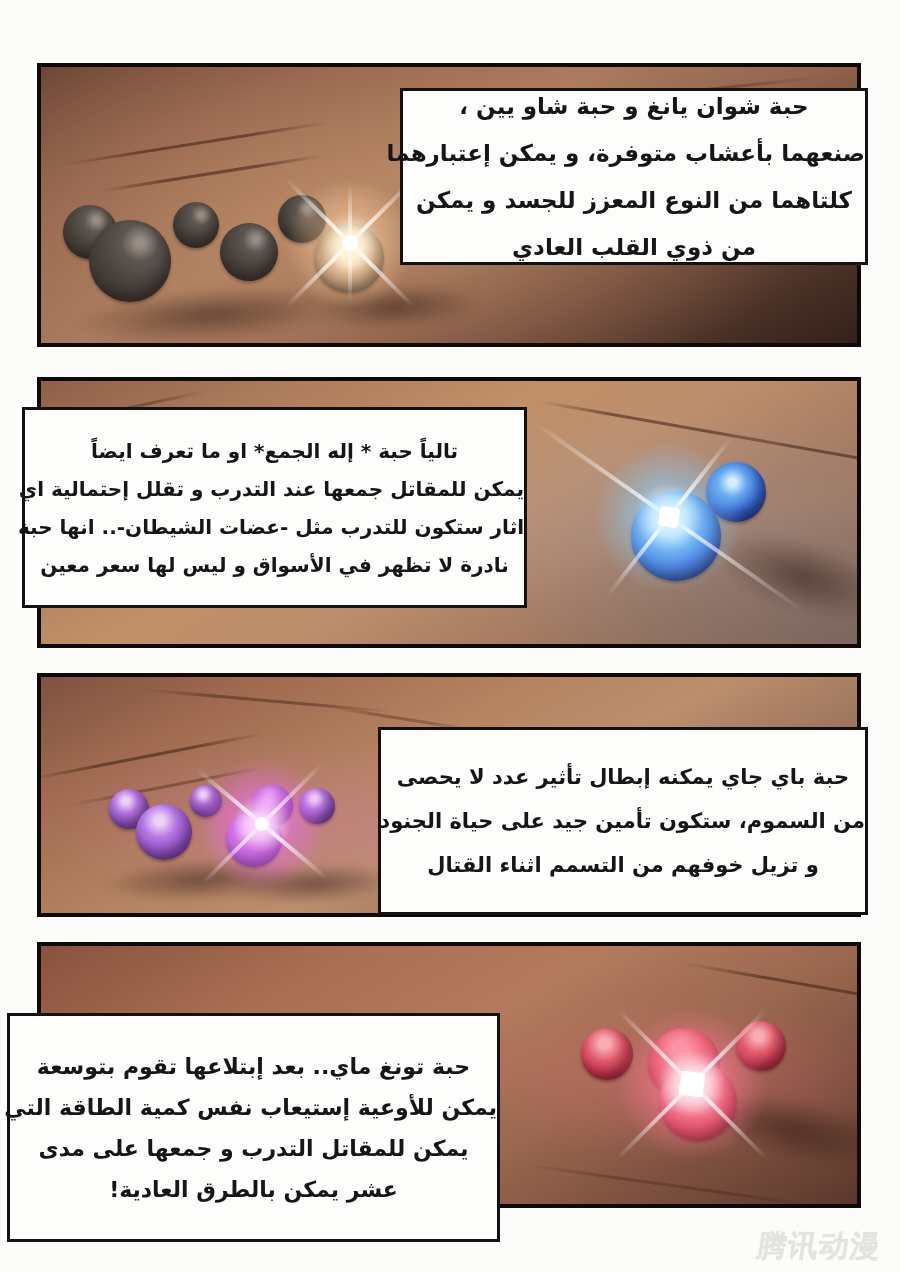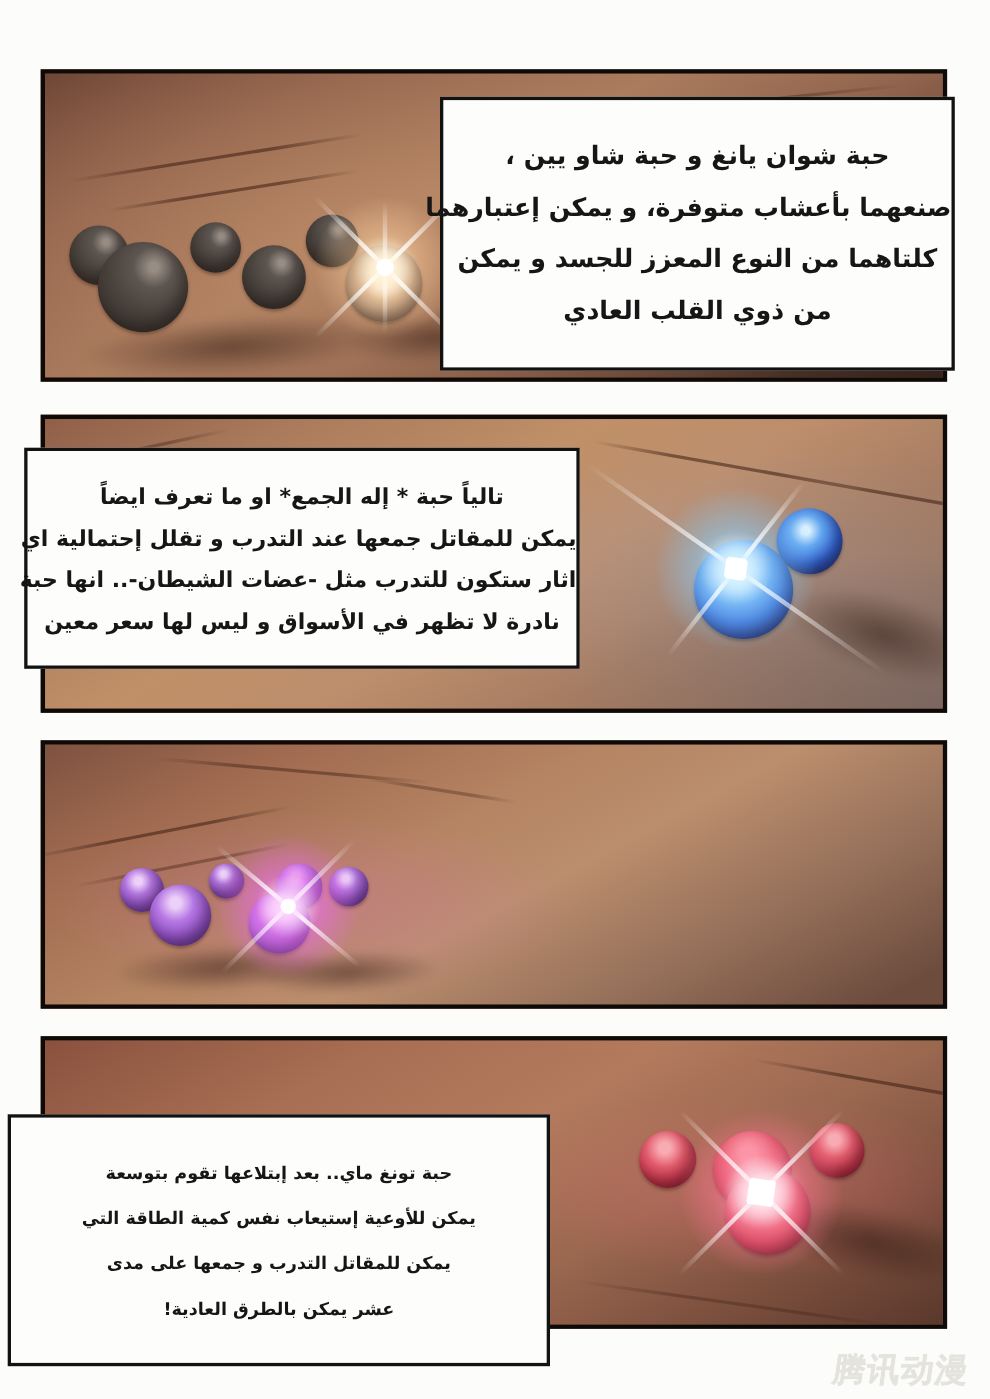--- a/index.html
+++ b/index.html
@@ -43,24 +43,24 @@
   .ray{position:absolute;left:0;top:0;height:4px;border-radius:4px;
       background:linear-gradient(90deg,rgba(255,255,255,0),rgba(255,255,255,.92) 42% 58%,rgba(255,255,255,0));}
   .core{position:absolute;left:0;top:0;transform:translate(-50%,-50%) rotate(8deg);background:#fff;}
 
   .speech{
     position:absolute;background:#fdfdfb;border:3px solid #121212;box-sizing:border-box;
     text-align:center;color:#161616;font-weight:bold;z-index:5;
     display:flex;flex-direction:column;justify-content:center;
   }
   .speech .line{white-space:nowrap;}
-  .sb1{left:400px;top:88px;width:468px;height:249px;font-size:23px;line-height:47px;}
+  .sb1{left:400px;top:88px;width:468px;height:177px;font-size:23px;line-height:47px;}
   .sb2{left:22px;top:407px;width:505px;height:201px;font-size:20px;line-height:38px;}
   .sb3{left:378px;top:727px;width:490px;height:188px;font-size:21px;line-height:44px;}
-  .sb4{left:7px;top:1013px;width:493px;height:229px;font-size:16px;line-height:41px;}
+  .sb4{left:7px;top:1013px;width:493px;height:229px;font-size:22px;line-height:41px;}
 
   .watermark{
     position:absolute;left:744px;top:1224px;width:150px;height:44px;z-index:6;
     color:#dedbd4;font-size:30px;font-weight:bold;letter-spacing:1px;
     transform:skewX(-8deg);opacity:.75;line-height:44px;text-align:center;
     text-shadow:0 0 1px #d3d0c8;
   }
 </style>
 </head>
 <body>
@@ -135,20 +135,25 @@
       <div class="bead bead-purple" style="left:258px;top:111px;width:36px;height:36px;"></div>
       <div class="bead bead-purple" style="left:185px;top:134px;width:56px;height:56px;"></div>
       <div class="sparkle" style="left:221px;top:147px;">
         <span class="glow" style="width:130px;height:130px;background:radial-gradient(closest-side,rgba(255,230,255,.95),rgba(235,110,235,.55) 45%,rgba(235,110,235,0));"></span>
         <i class="ray" style="width:170px;transform:translate(-50%,-50%) rotate(40deg);"></i>
         <i class="ray" style="width:170px;transform:translate(-50%,-50%) rotate(-45deg);opacity:.85;"></i>
         <b class="core" style="width:14px;height:14px;border-radius:50%;box-shadow:0 0 16px 8px rgba(255,214,255,.95);"></b>
       </div>
     </div>
   </section>
+  <div class="speech sb3" dir="rtl">
+    <div class="line">حبة باي جاي يمكنه إبطال تأثير عدد لا يحصى</div>
+    <div class="line">من السموم، ستكون تأمين جيد على حياة الجنود</div>
+    <div class="line">و تزيل خوفهم من التسمم اثناء القتال</div>
+  </div>
 
   <section class="panel" style="top:942px;height:266px;">
     <div class="art a4">
       <div class="grain" style="left:640px;top:40px;width:280px;transform:rotate(10deg);"></div>
       <div class="grain" style="left:10px;top:150px;width:330px;transform:rotate(9deg);opacity:.7;"></div>
       <div class="grain" style="left:60px;top:185px;width:380px;transform:rotate(9deg);"></div>
       <div class="grain" style="left:480px;top:238px;width:300px;transform:rotate(8deg);opacity:.6;"></div>
       <div class="shadow" style="left:650px;top:152px;width:200px;height:62px;transform:rotate(12deg);"></div>
       <div class="bead bead-red" style="left:540px;top:82px;width:52px;height:52px;"></div>
       <div class="bead bead-red" style="left:695px;top:75px;width:50px;height:50px;"></div>

